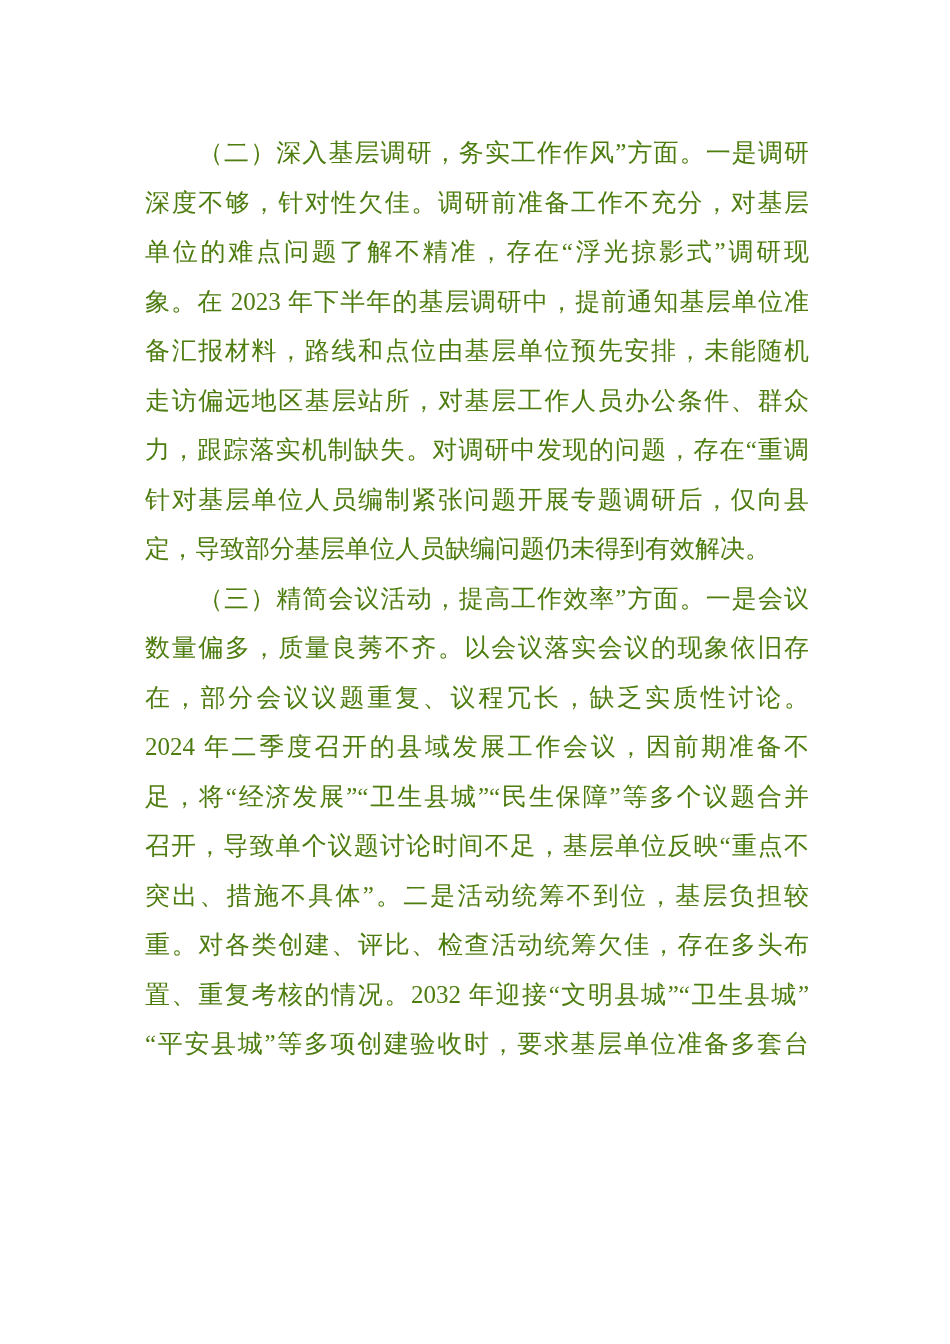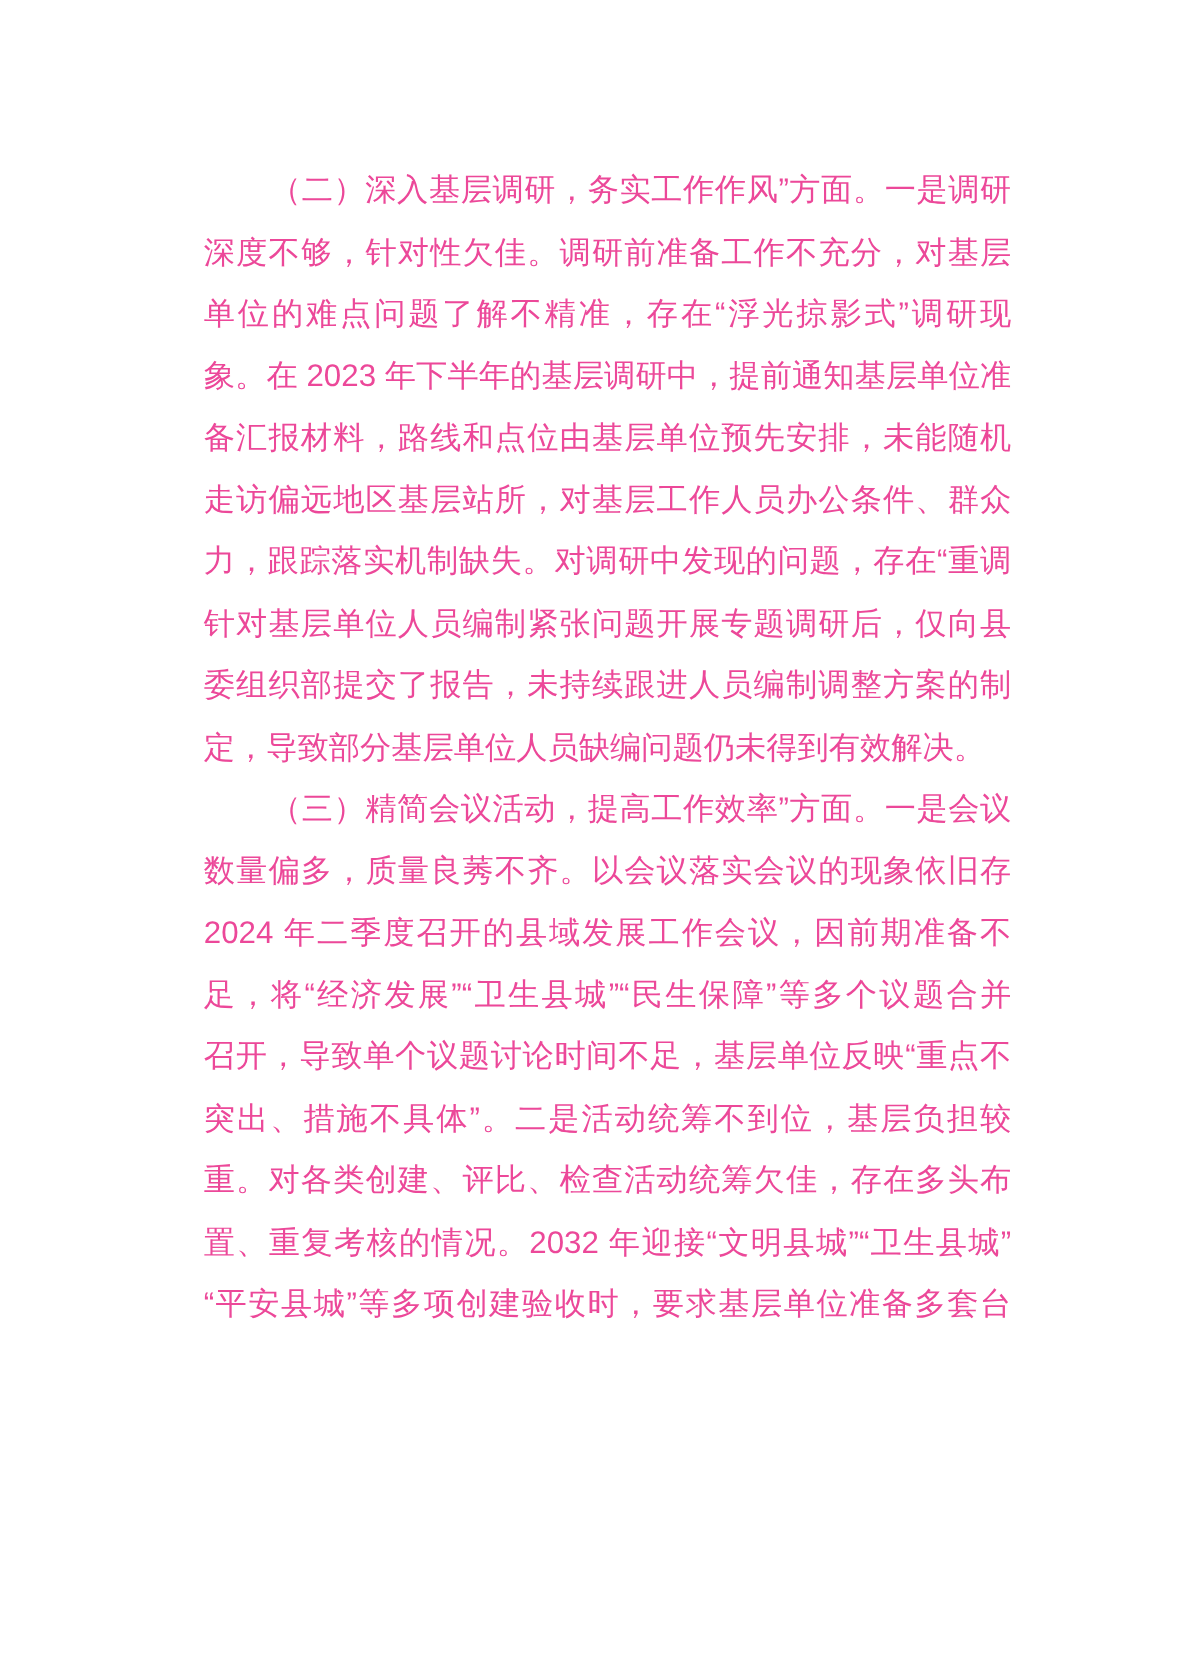--- a/index.html
+++ b/index.html
@@ -15,28 +15,27 @@
     }
     .page {
       position: absolute;
       left: 145px;
       top: 128px;
       width: 664px;
     }
     .line {
       height: 49.5px;
       line-height: 49.5px;
-      font-family: Liberation Sans, sans-serif;
+      font-family: Liberation Serif, serif;
       font-size: 25px;
-      color: #ec4899;
+      color: #4d7c0f;
       white-space: nowrap;
       text-align: justify;
       text-align-last: justify;
       letter-spacing: 0;
-      margin-left: 18px;
     }
     .line.last {
       text-align-last: left;
     }
     .line.indent {
       padding-left: 53px;
     }
   </style>
 </head>
 <body>
@@ -44,26 +43,26 @@
 <div class="page">
   <div class="paragraph">
     <div class="line indent">（二）深入基层调研，务实工作作风”方面。一是调研</div>
     <div class="line">深度不够，针对性欠佳。调研前准备工作不充分，对基层</div>
     <div class="line">单位的难点问题了解不精准，存在“浮光掠影式”调研现</div>
     <div class="line">象。在 2023 年下半年的基层调研中，提前通知基层单位准</div>
     <div class="line">备汇报材料，路线和点位由基层单位预先安排，未能随机</div>
     <div class="line">走访偏远地区基层站所，对基层工作人员办公条件、群众</div>
     <div class="line">力，跟踪落实机制缺失。对调研中发现的问题，存在“重调</div>
     <div class="line">针对基层单位人员编制紧张问题开展专题调研后，仅向县</div>
-    <div class="line">委组织部提交了报告，未持续跟进人员编制调整方案的制</div>
     <div class="line last">定，导致部分基层单位人员缺编问题仍未得到有效解决。</div>
   </div>
   <div class="paragraph">
     <div class="line indent">（三）精简会议活动，提高工作效率”方面。一是会议</div>
     <div class="line">数量偏多，质量良莠不齐。以会议落实会议的现象依旧存</div>
+    <div class="line">在，部分会议议题重复、议程冗长，缺乏实质性讨论。</div>
     <div class="line">2024 年二季度召开的县域发展工作会议，因前期准备不</div>
     <div class="line">足，将“经济发展”“卫生县城”“民生保障”等多个议题合并</div>
     <div class="line">召开，导致单个议题讨论时间不足，基层单位反映“重点不</div>
     <div class="line">突出、措施不具体”。二是活动统筹不到位，基层负担较</div>
     <div class="line">重。对各类创建、评比、检查活动统筹欠佳，存在多头布</div>
     <div class="line">置、重复考核的情况。2032 年迎接“文明县城”“卫生县城”</div>
     <div class="line">“平安县城”等多项创建验收时，要求基层单位准备多套台</div>
   </div>
 </div>
 

